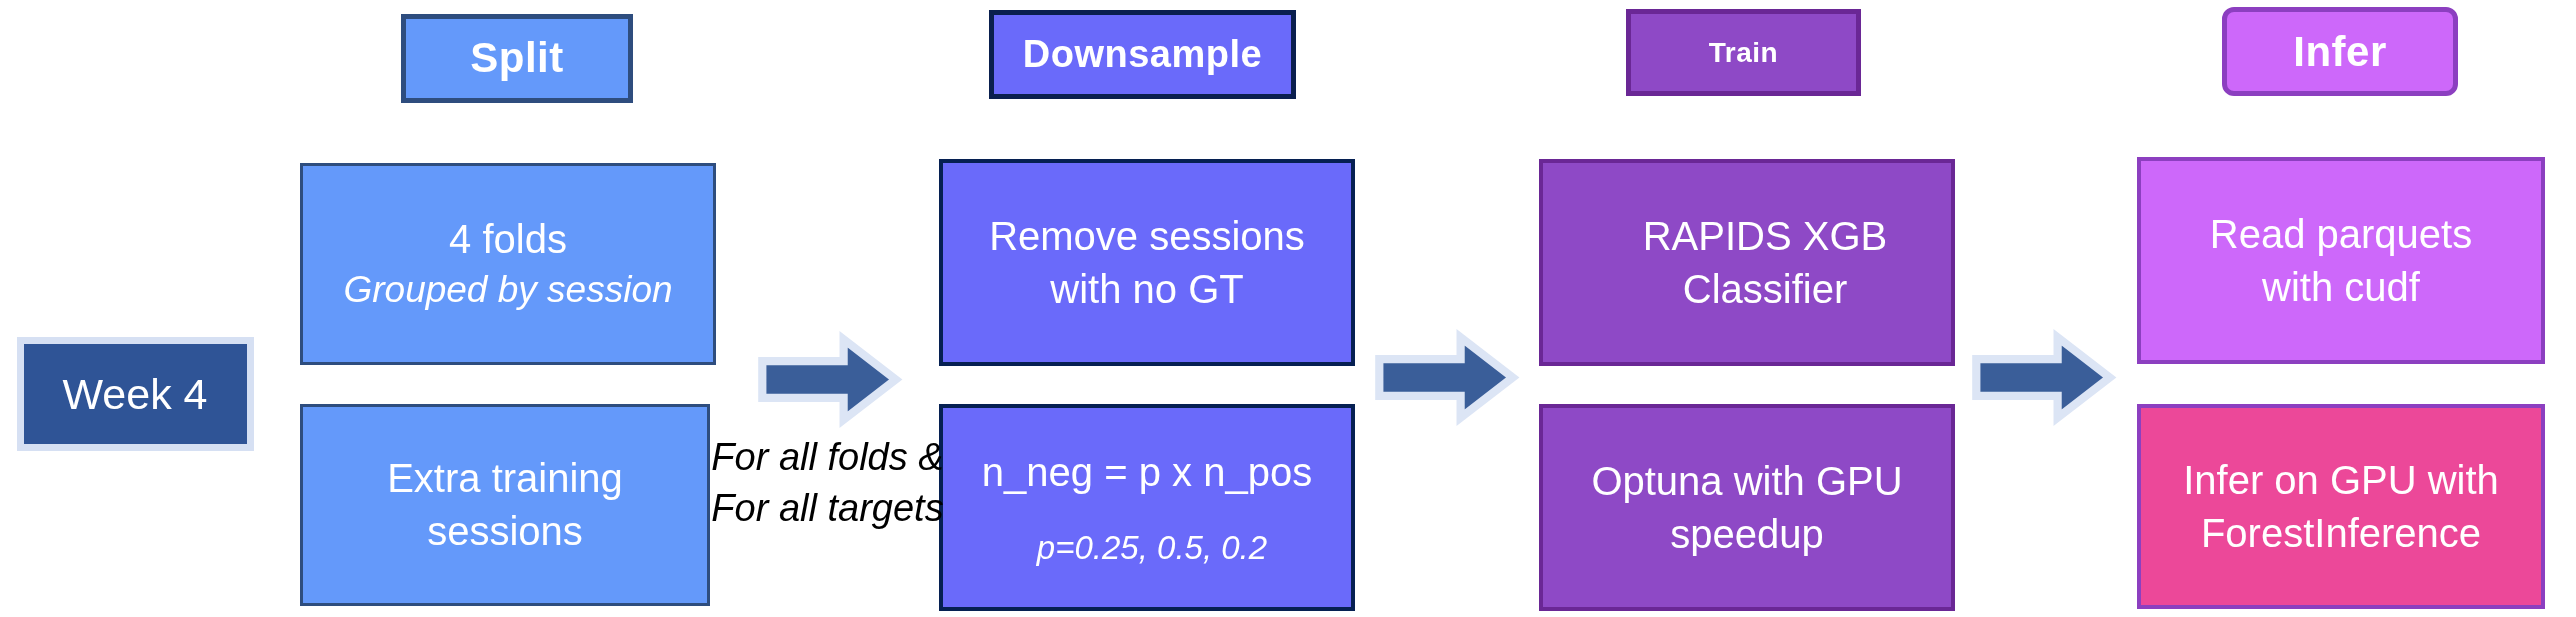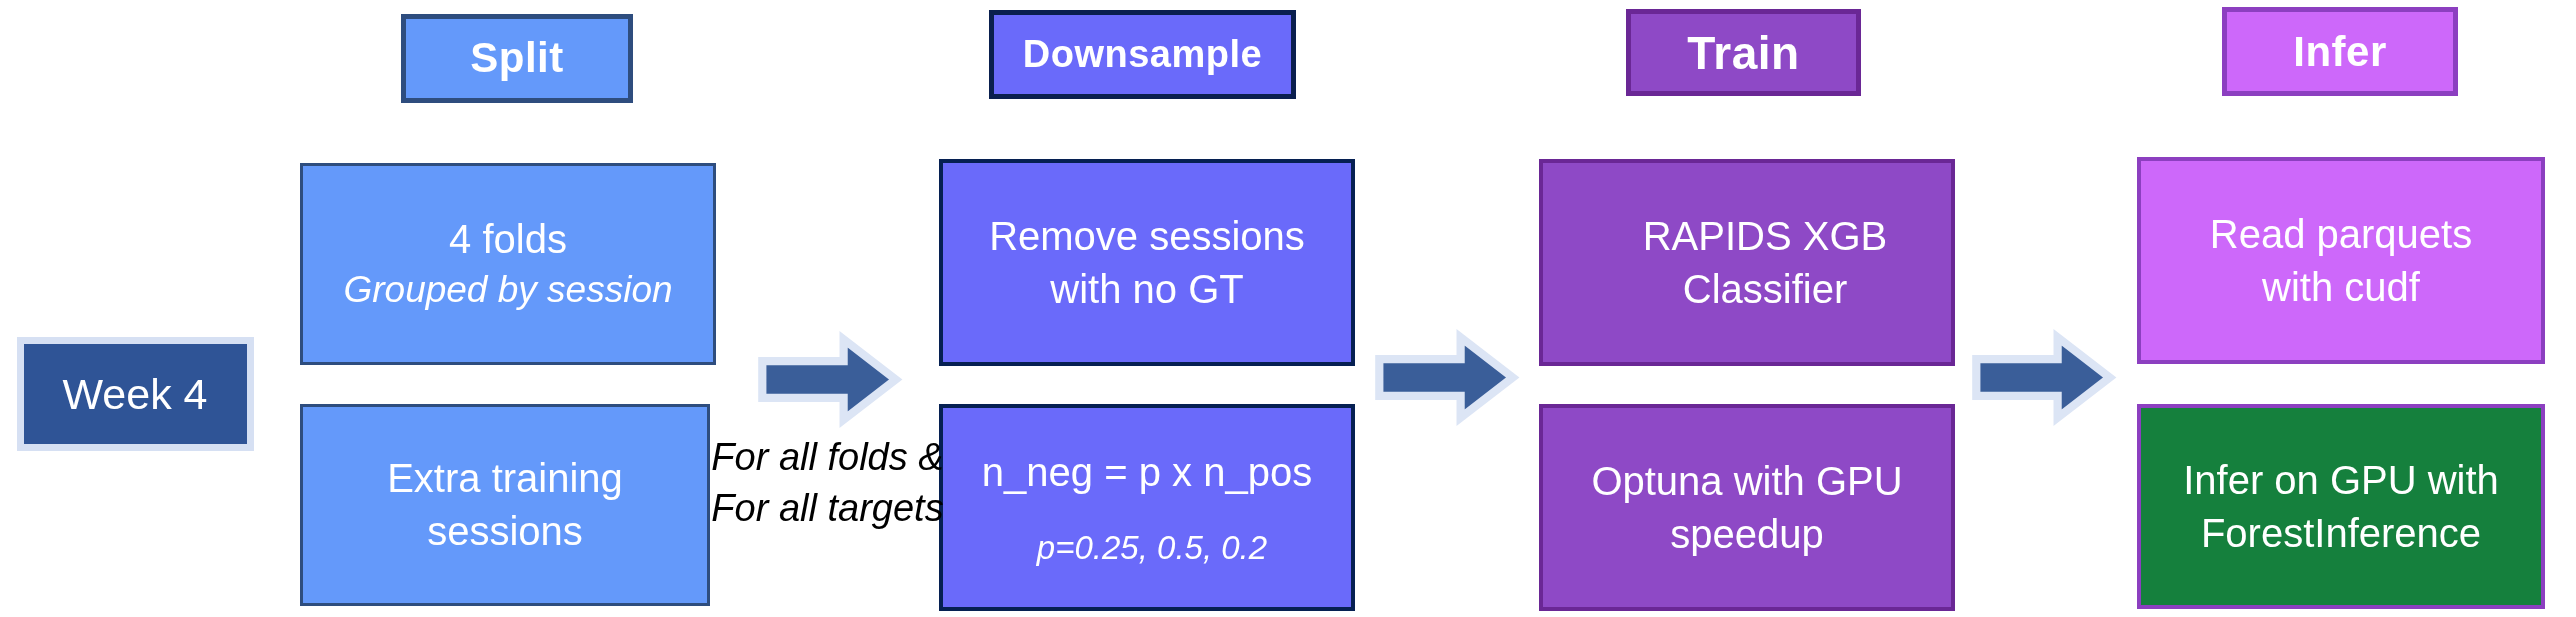--- a/index.html
+++ b/index.html
@@ -67,25 +67,25 @@
   </div>
 
   <div class="abs stage-header" style="left: 401px; top: 13.7px; width: 232px; height: 89px; font-size: 42px; background-color: rgb(100, 153, 250); border-color: rgb(46, 77, 126);">
     <span>Split</span>
   </div>
 
   <div class="abs stage-header" style="left: 989px; top: 10px; width: 307px; height: 89px; font-size: 38px; background-color: rgb(106, 106, 250); border-color: rgb(10, 31, 78);">
     <span>Downsample</span>
   </div>
 
-  <div class="abs stage-header" style="left: 1626px; top: 9.1px; width: 235px; height: 87px; font-size: 46px; background-color: rgb(142, 73, 198); border-color: rgb(106, 39, 149);">
+  <div class="abs stage-header" style="left: 1626px; top: 9.1px; width: 235px; height: 87px; font-size: 28px; background-color: rgb(142, 73, 198); border-color: rgb(106, 39, 149);">
     <span>Train</span>
   </div>
 
-  <div class="abs stage-header" style="left: 2222px; top: 7.3px; width: 236px; height: 89px; font-size: 42px; background-color: rgb(205, 104, 250); border-color: rgb(140, 63, 192);">
+  <div class="abs stage-header" style="left: 2222px; top: 7.3px; width: 236px; height: 89px; font-size: 42px; background-color: rgb(205, 104, 250); border-color: rgb(140, 63, 192); border-radius: 12px;">
     <span>Infer</span>
   </div>
 
   <div class="abs node" style="left: 300px; top: 163px; width: 416px; height: 202px; border-width: 3.7px; background-color: rgb(100, 153, 250); border-color: rgb(46, 77, 126);">
     <span class="line">4 folds</span>
     <span class="line italic">Grouped by session</span>
   </div>
 
   <div class="abs node" style="left: 300px; top: 404px; width: 410px; height: 202px; border-width: 3.7px; background-color: rgb(100, 153, 250); border-color: rgb(46, 77, 126);">
     <span class="line">Extra training</span>
@@ -110,21 +110,21 @@
   <div class="abs node" style="left: 1539px; top: 404px; width: 416px; height: 207px; background-color: rgb(142, 73, 198); border-color: rgb(106, 39, 149);">
     <span class="line">Optuna with GPU</span>
     <span class="line">speedup</span>
   </div>
 
   <div class="abs node" style="left: 2137px; top: 157px; width: 408px; height: 207px; background-color: rgb(205, 104, 250); border-color: rgb(140, 63, 192);">
     <span class="line">Read parquets</span>
     <span class="line">with cudf</span>
   </div>
 
-  <div class="abs node" style="left: 2137px; top: 404px; width: 408px; height: 205px; background-color: #15803d; border-color: rgb(140, 63, 192);">
+  <div class="abs node" style="left: 2137px; top: 404px; width: 408px; height: 205px; background-color: #ec4899; border-color: rgb(140, 63, 192);">
     <span class="line">Infer on GPU with</span>
     <span class="line">ForestInference</span>
   </div>
 
   <div class="abs" style="left:755px; top:329px; width:148px; height:101px;">
     <svg class="flow-arrow" width="148" height="101" viewBox="0 0 162 110">
       <path d="M8 35 H97 V11 L154 55 L97 99 V75 H8 Z" stroke-width="9" fill="#3A5E99" stroke="#DCE5F5"></path>
     </svg>
   </div>
 

